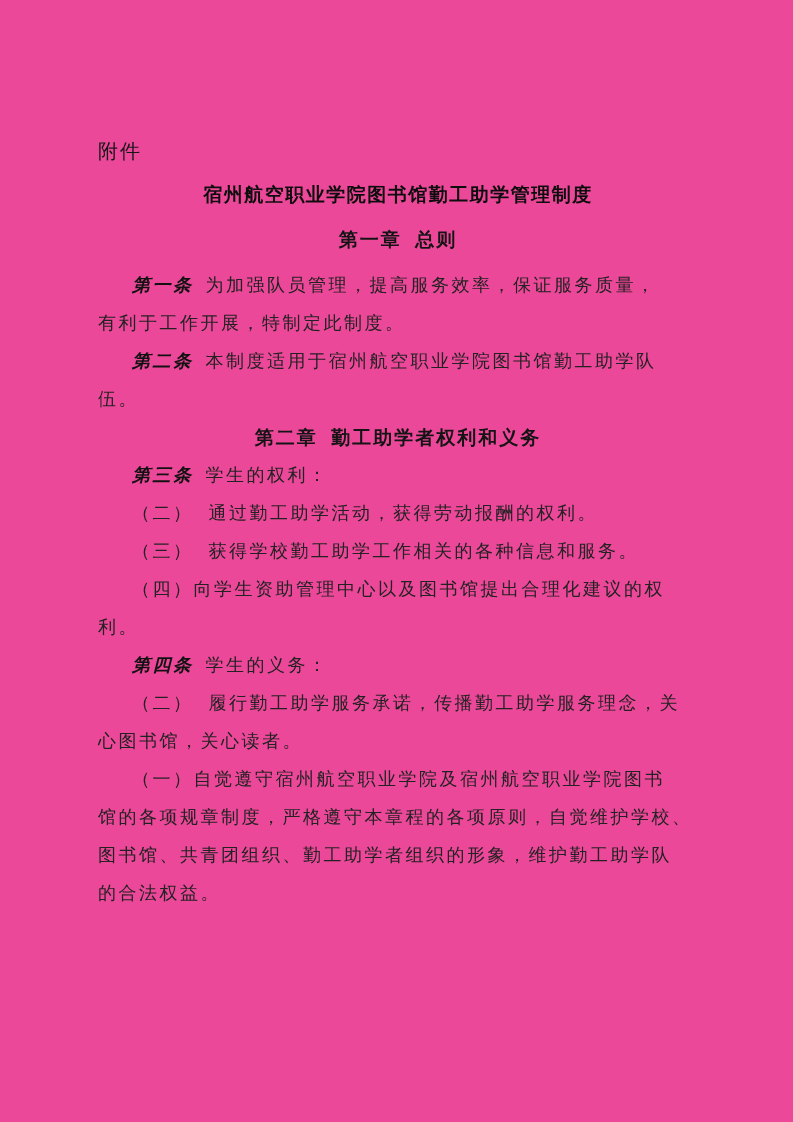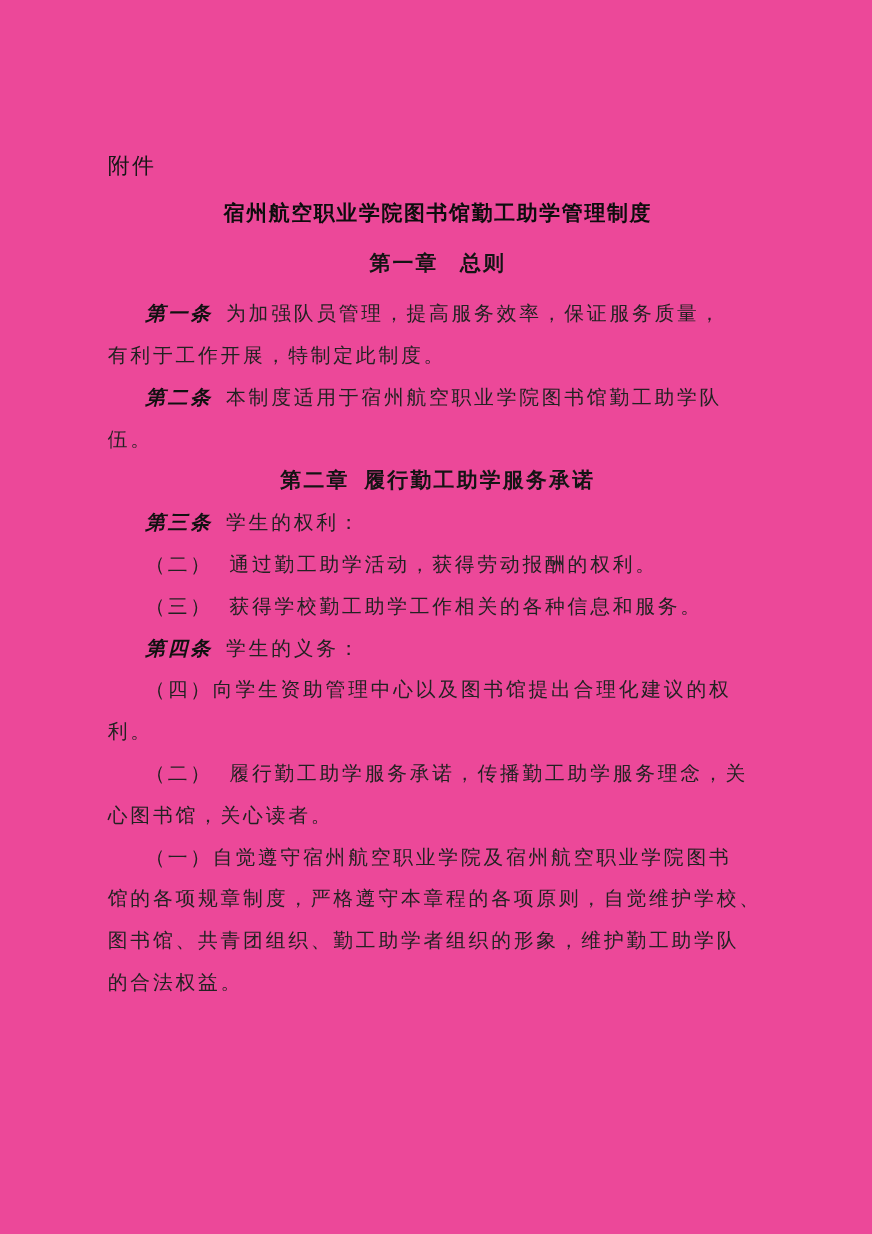--- a/index.html
+++ b/index.html
@@ -41,21 +41,20 @@
     font-family: "Liberation Sans", "DejaVu Sans", sans-serif;
     font-weight: 600;
     color: #141414;
     word-spacing: 6px;
   }
   .chapter-1 {
     margin-top: 16px;
     font-size: 19px;
     line-height: 28px;
     letter-spacing: 2px;
-    font-family: Liberation Mono, monospace;
   }
   .chapter-2 {
     margin-top: 4px;
     margin-bottom: 2px;
     font-size: 19px;
     line-height: 32px;
     letter-spacing: 2px;
   }
   .para {
     margin: 0;
@@ -90,42 +89,42 @@
     <p class="para first">
       <span class="label">第一条</span><span class="ptext">为加强队员管理，提高服务效率，保证服务质量，
 有利于工作开展，特制定此制度。</span>
     </p>
 
     <p class="para">
       <span class="label">第二条</span><span class="ptext">本制度适用于宿州航空职业学院图书馆勤工助学队
 伍。</span>
     </p>
 
-    <h2 class="chapter chapter-2">第二章 履行勤工助学服务承诺</h2>
+    <h2 class="chapter chapter-2">第二章 勤工助学者权利和义务</h2>
 
     <p class="para">
       <span class="label">第三条</span><span class="ptext">学生的权利：</span>
     </p>
 
 
     <p class="para">
       <span class="ptext">（二） 通过勤工助学活动，获得劳动报酬的权利。</span>
     </p>
 
     <p class="para">
       <span class="ptext">（三） 获得学校勤工助学工作相关的各种信息和服务。</span>
     </p>
 
     <p class="para">
-      <span class="label">第四条</span><span class="ptext">学生的义务：</span>
+      <span class="ptext">（四）向学生资助管理中心以及图书馆提出合理化建议的权
+利。</span>
     </p>
 
     <p class="para">
-      <span class="ptext">（四）向学生资助管理中心以及图书馆提出合理化建议的权
-利。</span>
+      <span class="label">第四条</span><span class="ptext">学生的义务：</span>
     </p>
 
     <p class="para">
       <span class="ptext">（二） 履行勤工助学服务承诺，传播勤工助学服务理念，关
 心图书馆，关心读者。</span>
     </p>
 
     <p class="para">
       <span class="ptext">（一）自觉遵守宿州航空职业学院及宿州航空职业学院图书
 馆的各项规章制度，严格遵守本章程的各项原则，自觉维护学校、

